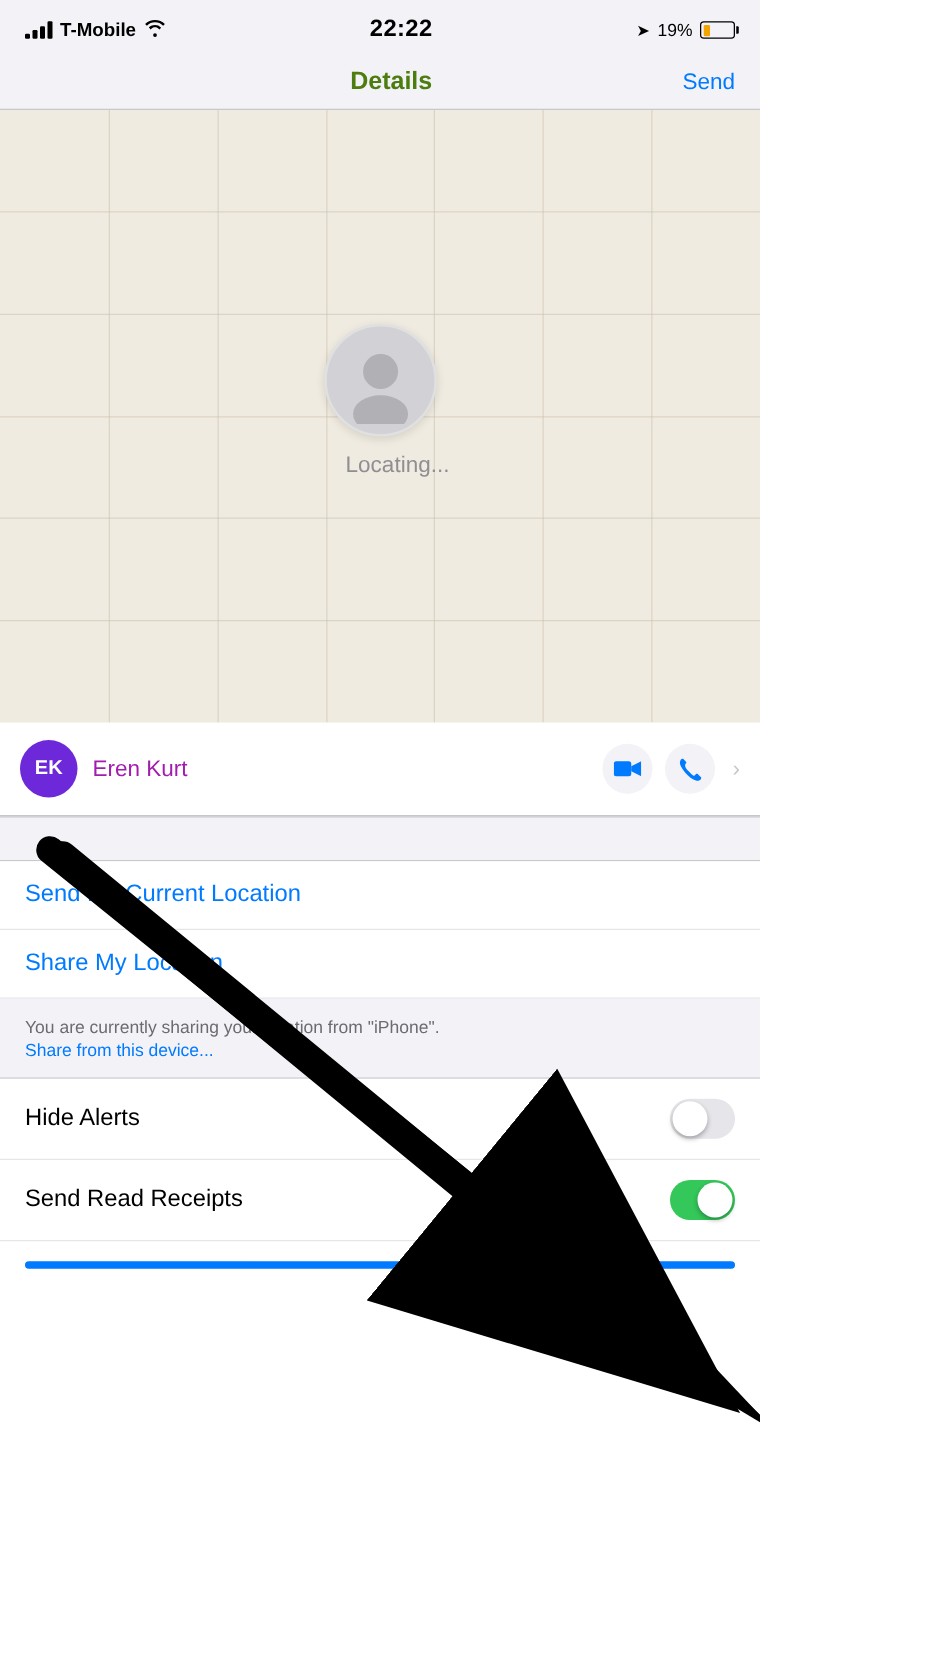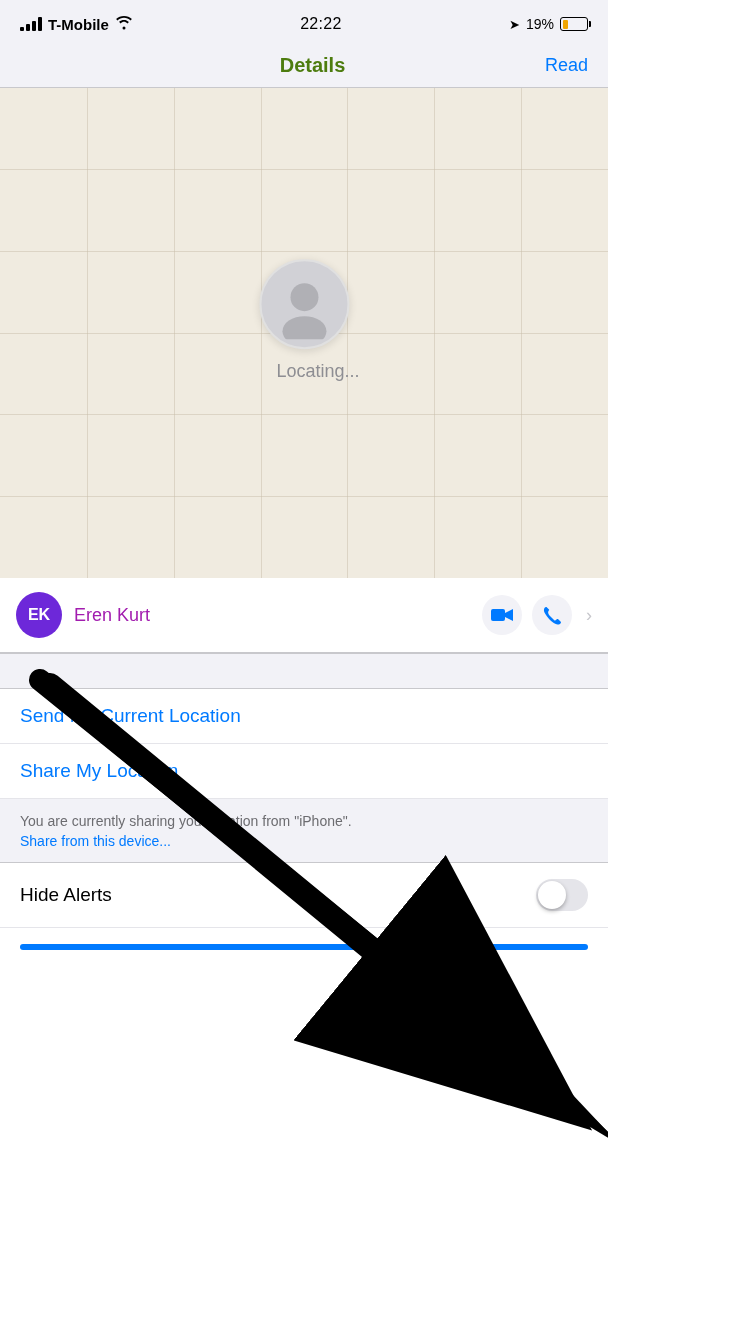--- a/index.html
+++ b/index.html
@@ -33,22 +33,22 @@
       align-items: flex-end;
       gap: 2px;
       height: 14px;
     }
     .signal-bar {
       width: 4px;
       background: #000;
       border-radius: 1px;
     }
     .status-center {
-      font-size: 16px;
-      font-weight: 400;
+      font-size: 19px;
+      font-weight: 700;
       letter-spacing: 0.3px;
     }
     .status-right {
       display: flex;
       align-items: center;
       gap: 6px;
       font-size: 14px;
       font-weight: 500;
     }
     .battery {
@@ -332,21 +332,21 @@
       <span>19%</span>
       <div class="battery">
         <div class="battery-fill"></div>
       </div>
     </div>
   </div>
 
   <div class="nav-bar">
     <div style="width:60px;"></div>
     <span class="nav-title">Details</span>
-    <span class="nav-done">Read</span>
+    <span class="nav-done">Send</span>
   </div>
 
   <div class="map-area">
     <div class="map-grid">
 
       <div class="map-grid-line-h" style="top:16.6%;"></div>
       <div class="map-grid-line-h" style="top:33.3%;"></div>
       <div class="map-grid-line-h" style="top:50%;"></div>
       <div class="map-grid-line-h" style="top:66.6%;"></div>
       <div class="map-grid-line-h" style="top:83.3%;"></div>
@@ -405,20 +405,26 @@
     <span class="info-link">Share from this device...</span>
   </div>
 
   <div class="toggle-row">
     <span class="toggle-label">Hide Alerts</span>
     <div class="toggle toggle-off">
       <div class="toggle-knob"></div>
     </div>
   </div>
 
+  <div class="toggle-row">
+    <span class="toggle-label">Send Read Receipts</span>
+    <div class="toggle toggle-on">
+      <div class="toggle-knob"></div>
+    </div>
+  </div>
 
   <div style="padding: 16px 0;">
     <div class="bottom-bar"></div>
   </div>
 
   <svg class="arrow-overlay" style="position:absolute;top:0;left:0;width:744px;height:1334px;pointer-events:none;" viewBox="0 0 744 1334">
     <line x1="40" y1="680" x2="560" y2="1100" stroke="#000" stroke-width="22" stroke-linecap="round"></line>
     <polygon points="490,1050 620,1145 540,1060" fill="#000"></polygon>
 
     <polygon points="495,1070 625,1148 538,1065" fill="#000"></polygon>

